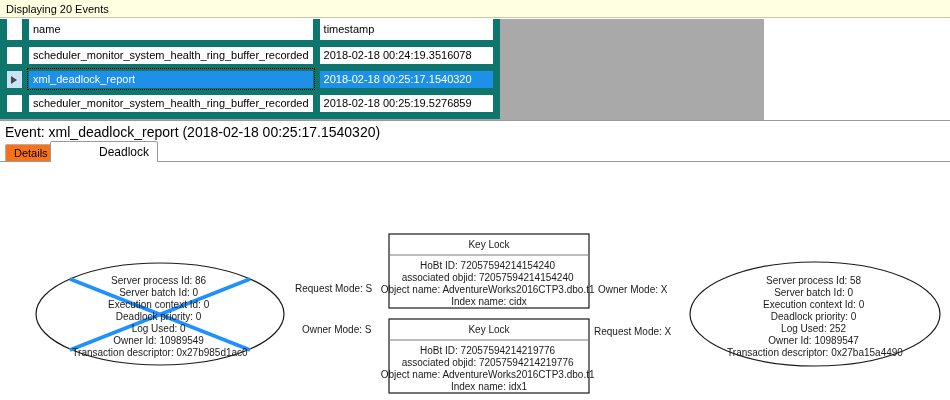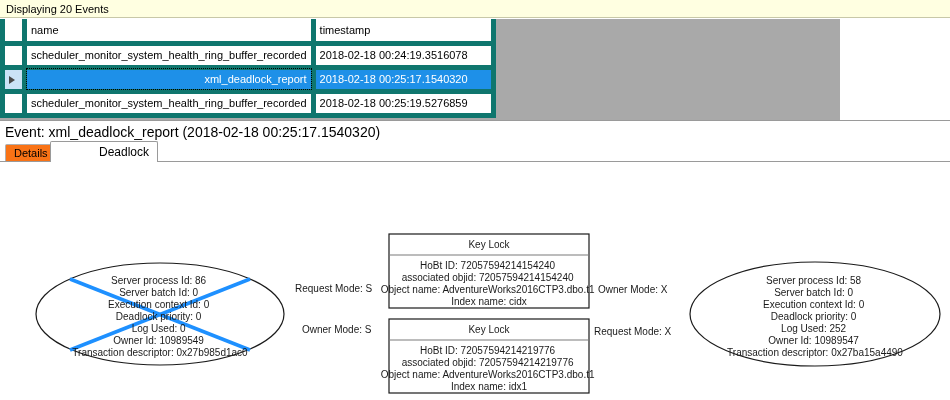--- a/index.html
+++ b/index.html
@@ -30,32 +30,32 @@
     position: absolute;
     left: 6px; top: 3px;
     font-size: 11px;
     color: #000;
   }
 
   
   .grid-wrap {
     position: absolute;
     left: 0; top: 19px;
-    width: 840px; height: 101px;
+    width: 764px; height: 101px;
     background: #A9A9A9;
     overflow: hidden;
   }
   table.events-grid {
     border-collapse: collapse;
     table-layout: fixed;
     background: #ffffff;
   }
   table.events-grid th,
   table.events-grid td {
-    border: 5px solid #0f766e;
+    border: 7px solid #0f766e;
     padding: 0 4px;
     font-size: 11px;
     font-weight: normal;
     text-align: left;
     height: 24px;
     box-sizing: border-box;
     white-space: nowrap;
     overflow: hidden;
     background: #ffffff;
   }
@@ -86,21 +86,20 @@
     border-bottom: 4px solid transparent;
     vertical-align: middle;
   }
   tr.selected td.data-cell {
     background: #1E90E8;
     color: #ffffff;
   }
   tr.selected td.data-cell.focused {
     outline: 1px dotted #000000;
     outline-offset: -2px;
-    text-align: right;
   }
 
   
   .event-header {
     position: absolute;
     left: 0; top: 120px;
     width: 950px; height: 20px;
     border-top: 1px solid #9a9a9a;
     box-sizing: border-box;
     background: #ffffff;

